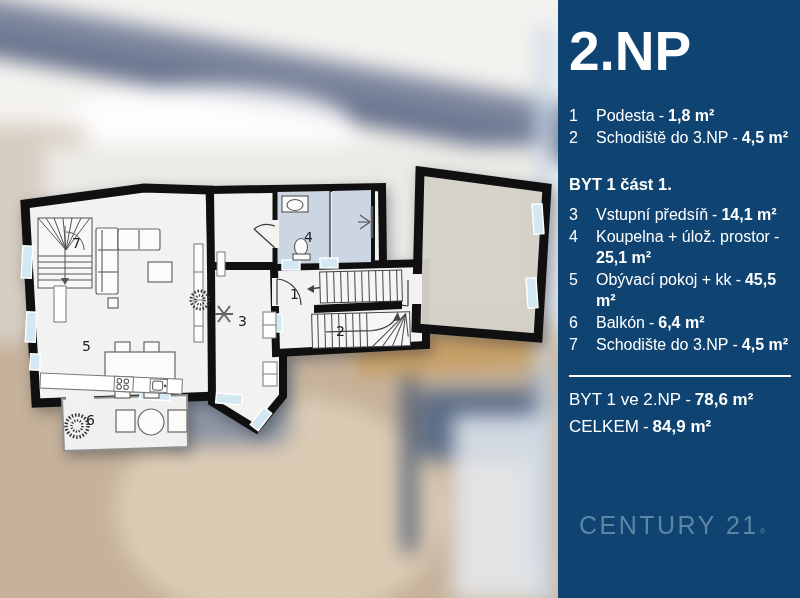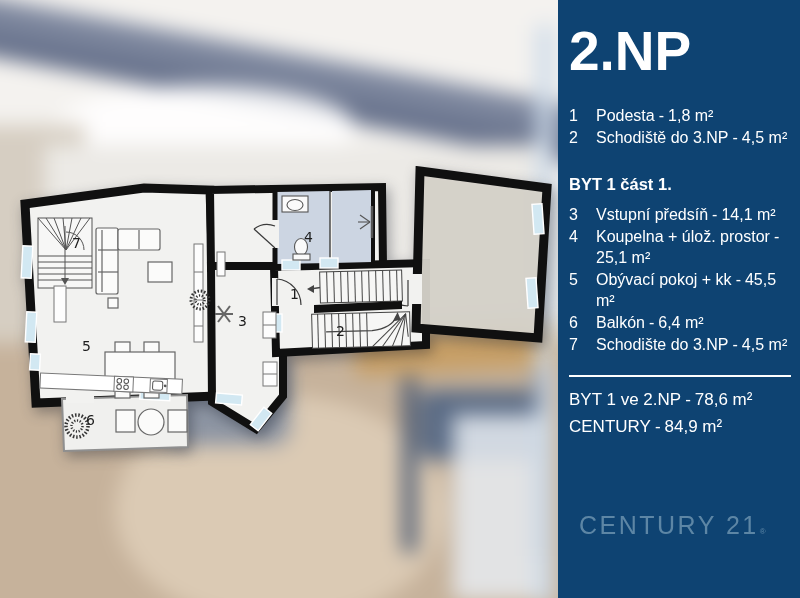--- a/index.html
+++ b/index.html
@@ -32,21 +32,21 @@
 
   
   #plan-svg{position:absolute;left:20px;top:166px;filter:drop-shadow(3px 5px 7px rgba(20,25,40,.38));}
   #plan-svg text{font-family:"DejaVu Sans",sans-serif;font-size:14px;fill:#1d1d1d;}
 
   
   .panel{position:absolute;left:558px;top:0;width:242px;height:598px;background:var(--panel-bg);color:#fff;padding:24px 8px 0 11px;}
   .floor-title{font-size:55px;font-weight:800;line-height:1;margin:0 0 26px;letter-spacing:0;}
   .legend-row{display:flex;font-size:16px;line-height:21px;margin-bottom:1px;}
   .legend-row .num{width:27px;flex:none;}
-  .legend-row b,.total-row b{font-weight:400;}
+  .legend-row b,.total-row b{font-weight:700;}
   .sep{margin:0 4px;}
   .section-title{font-weight:700;font-size:16.5px;margin:26px 0 9px;line-height:21px;}
   .divider{border:none;border-top:2px solid #ffffff;margin:20px 0 12px;width:222px;}
   .total-row{font-size:17px;line-height:22px;margin-bottom:5px;}
   .brand{position:absolute;left:21px;top:511px;font-size:25px;font-weight:400;letter-spacing:2.5px;color:var(--brand);white-space:nowrap;}
   .brand .reg{font-size:8px;letter-spacing:0;margin-left:1px;}
 </style>
 </head>
 <body>
 
@@ -299,20 +299,20 @@
         <div class="legend-row">
           <span class="num">7</span>
           <span class="txt"><span>Schodište do 3.NP</span><span class="sep">-</span><b>4,5 m²</b></span>
         </div>
       </div>
 
     <hr class="divider">
 
     <div id="totals-list">
         <div class="total-row"><span class="txt"><span>BYT 1 ve 2.NP</span><span class="sep">-</span><b>78,6 m²</b></span></div>
-        <div class="total-row"><span class="txt"><span>CENTURY</span><span class="sep">-</span><b>84,9 m²</b></span></div>
+        <div class="total-row"><span class="txt"><span>CELKEM</span><span class="sep">-</span><b>84,9 m²</b></span></div>
       </div>
 
     <div class="brand">
       <span>CENTURY 21</span><span class="reg">®</span>
     </div>
   </div>
 </div>
 
 </body></html>

